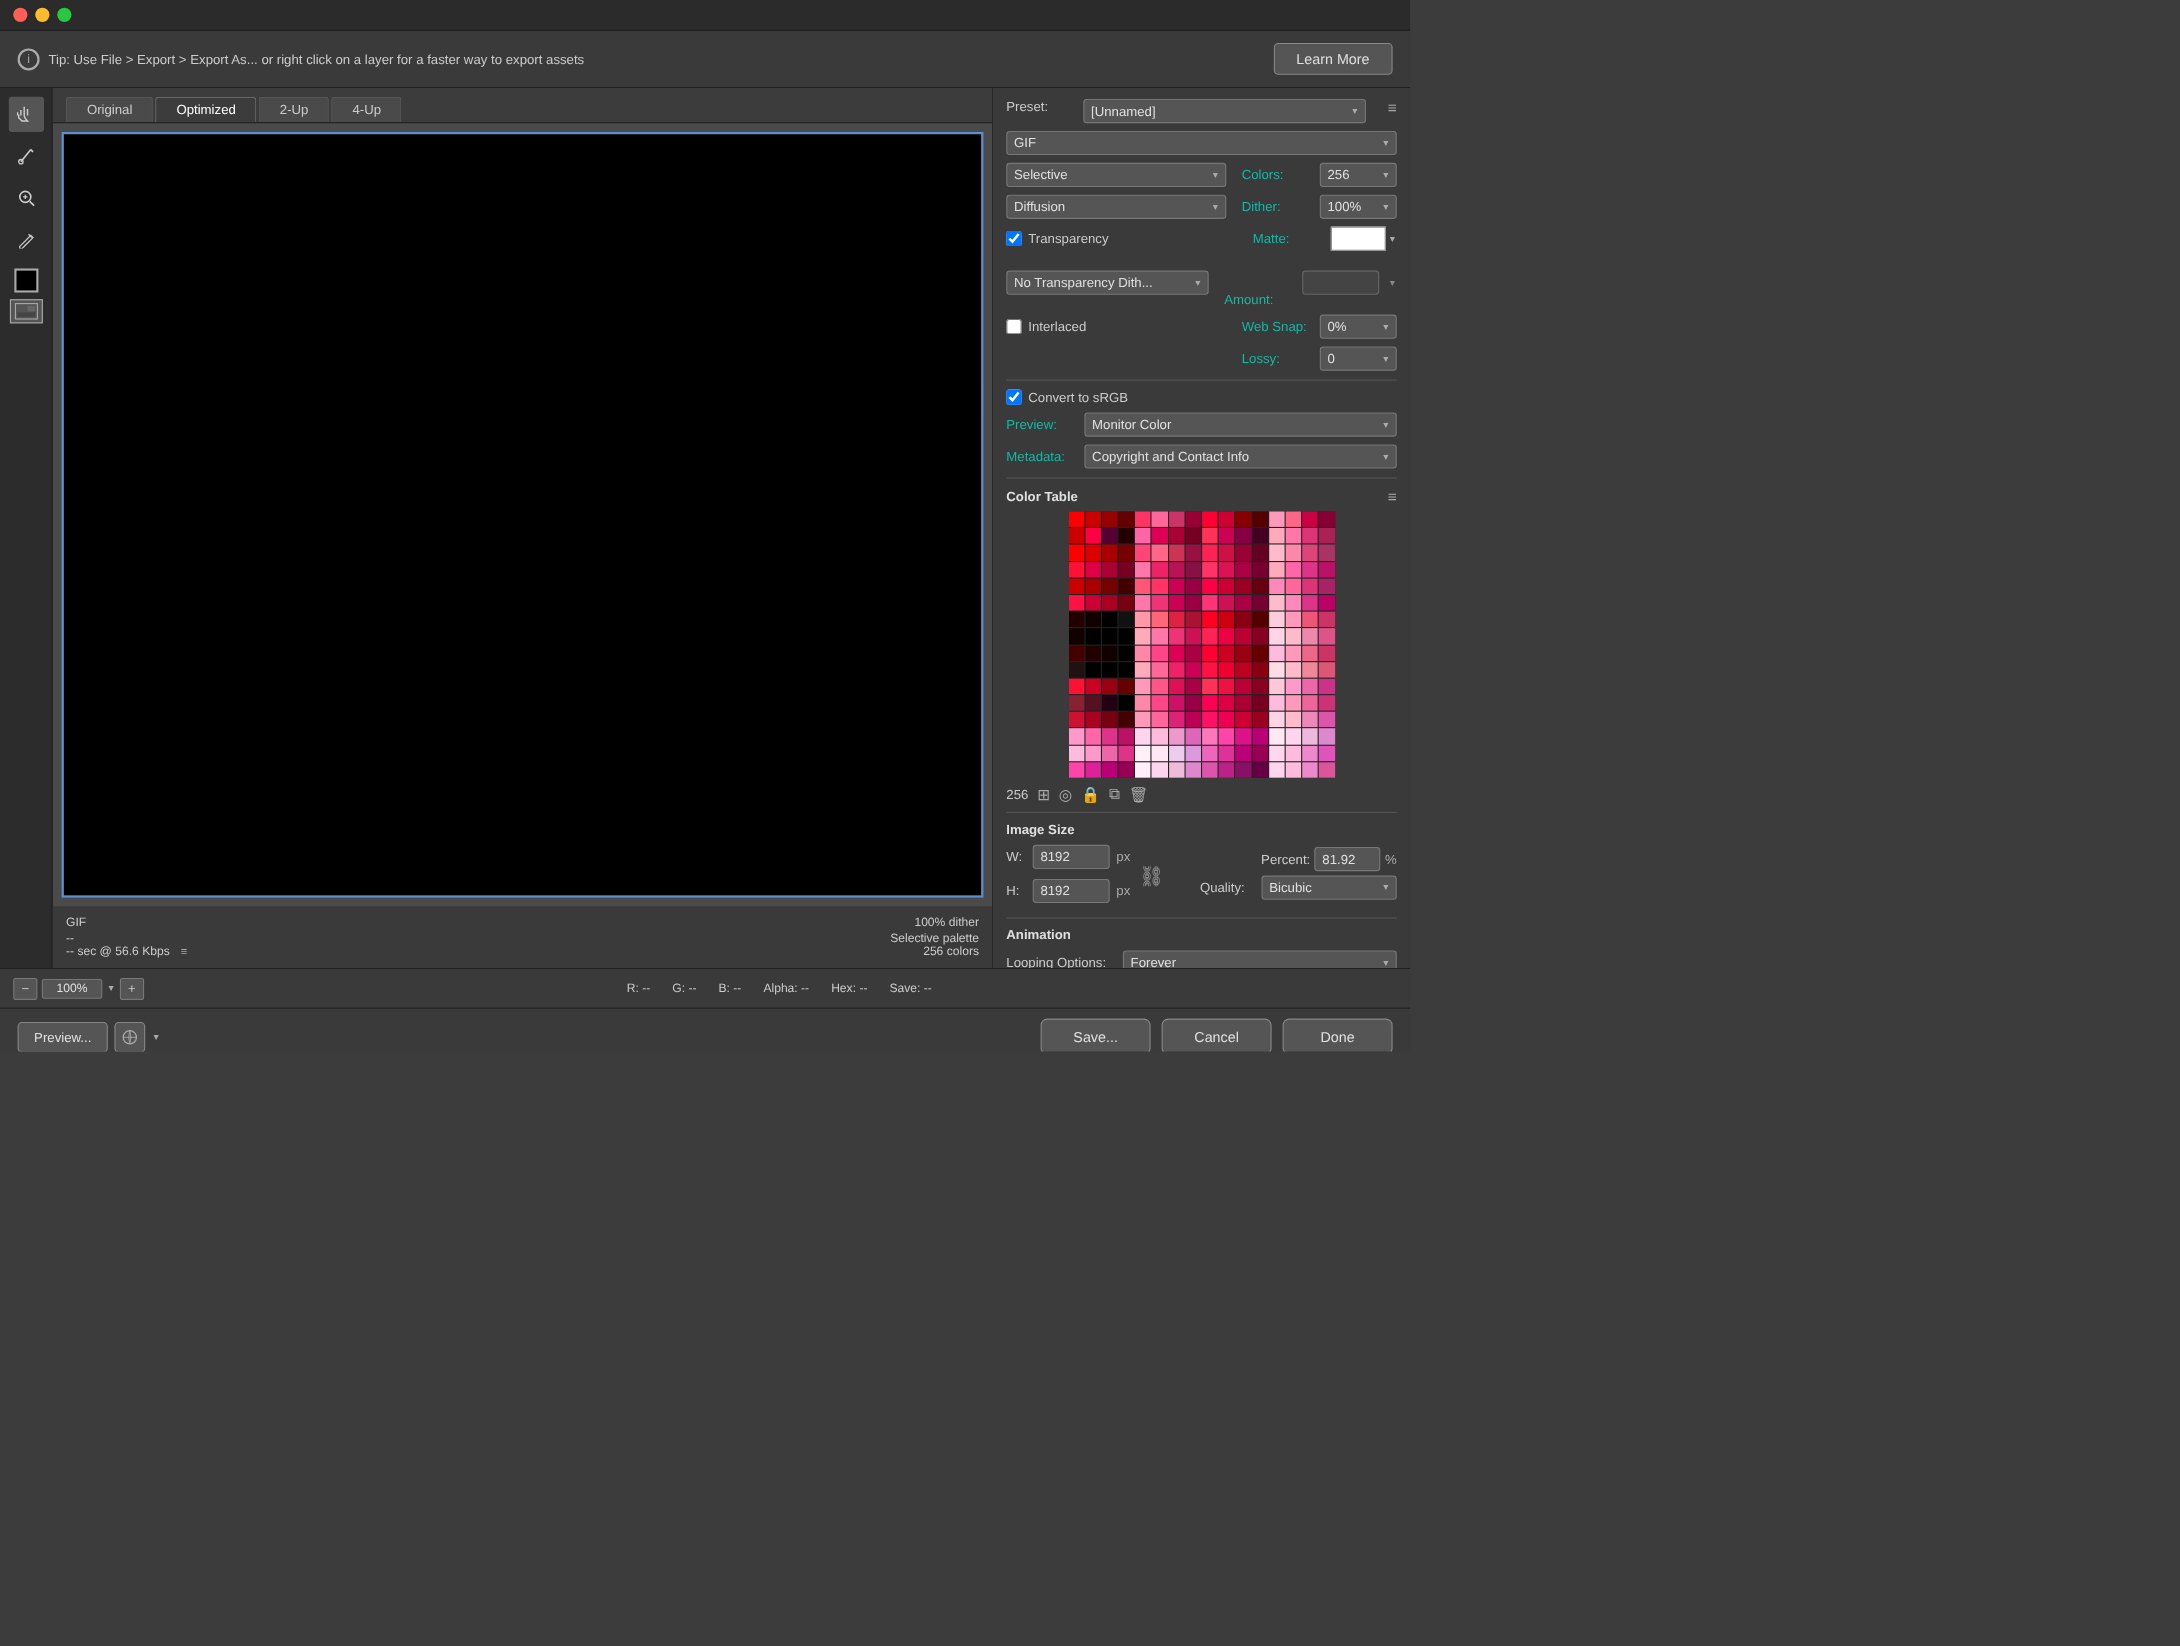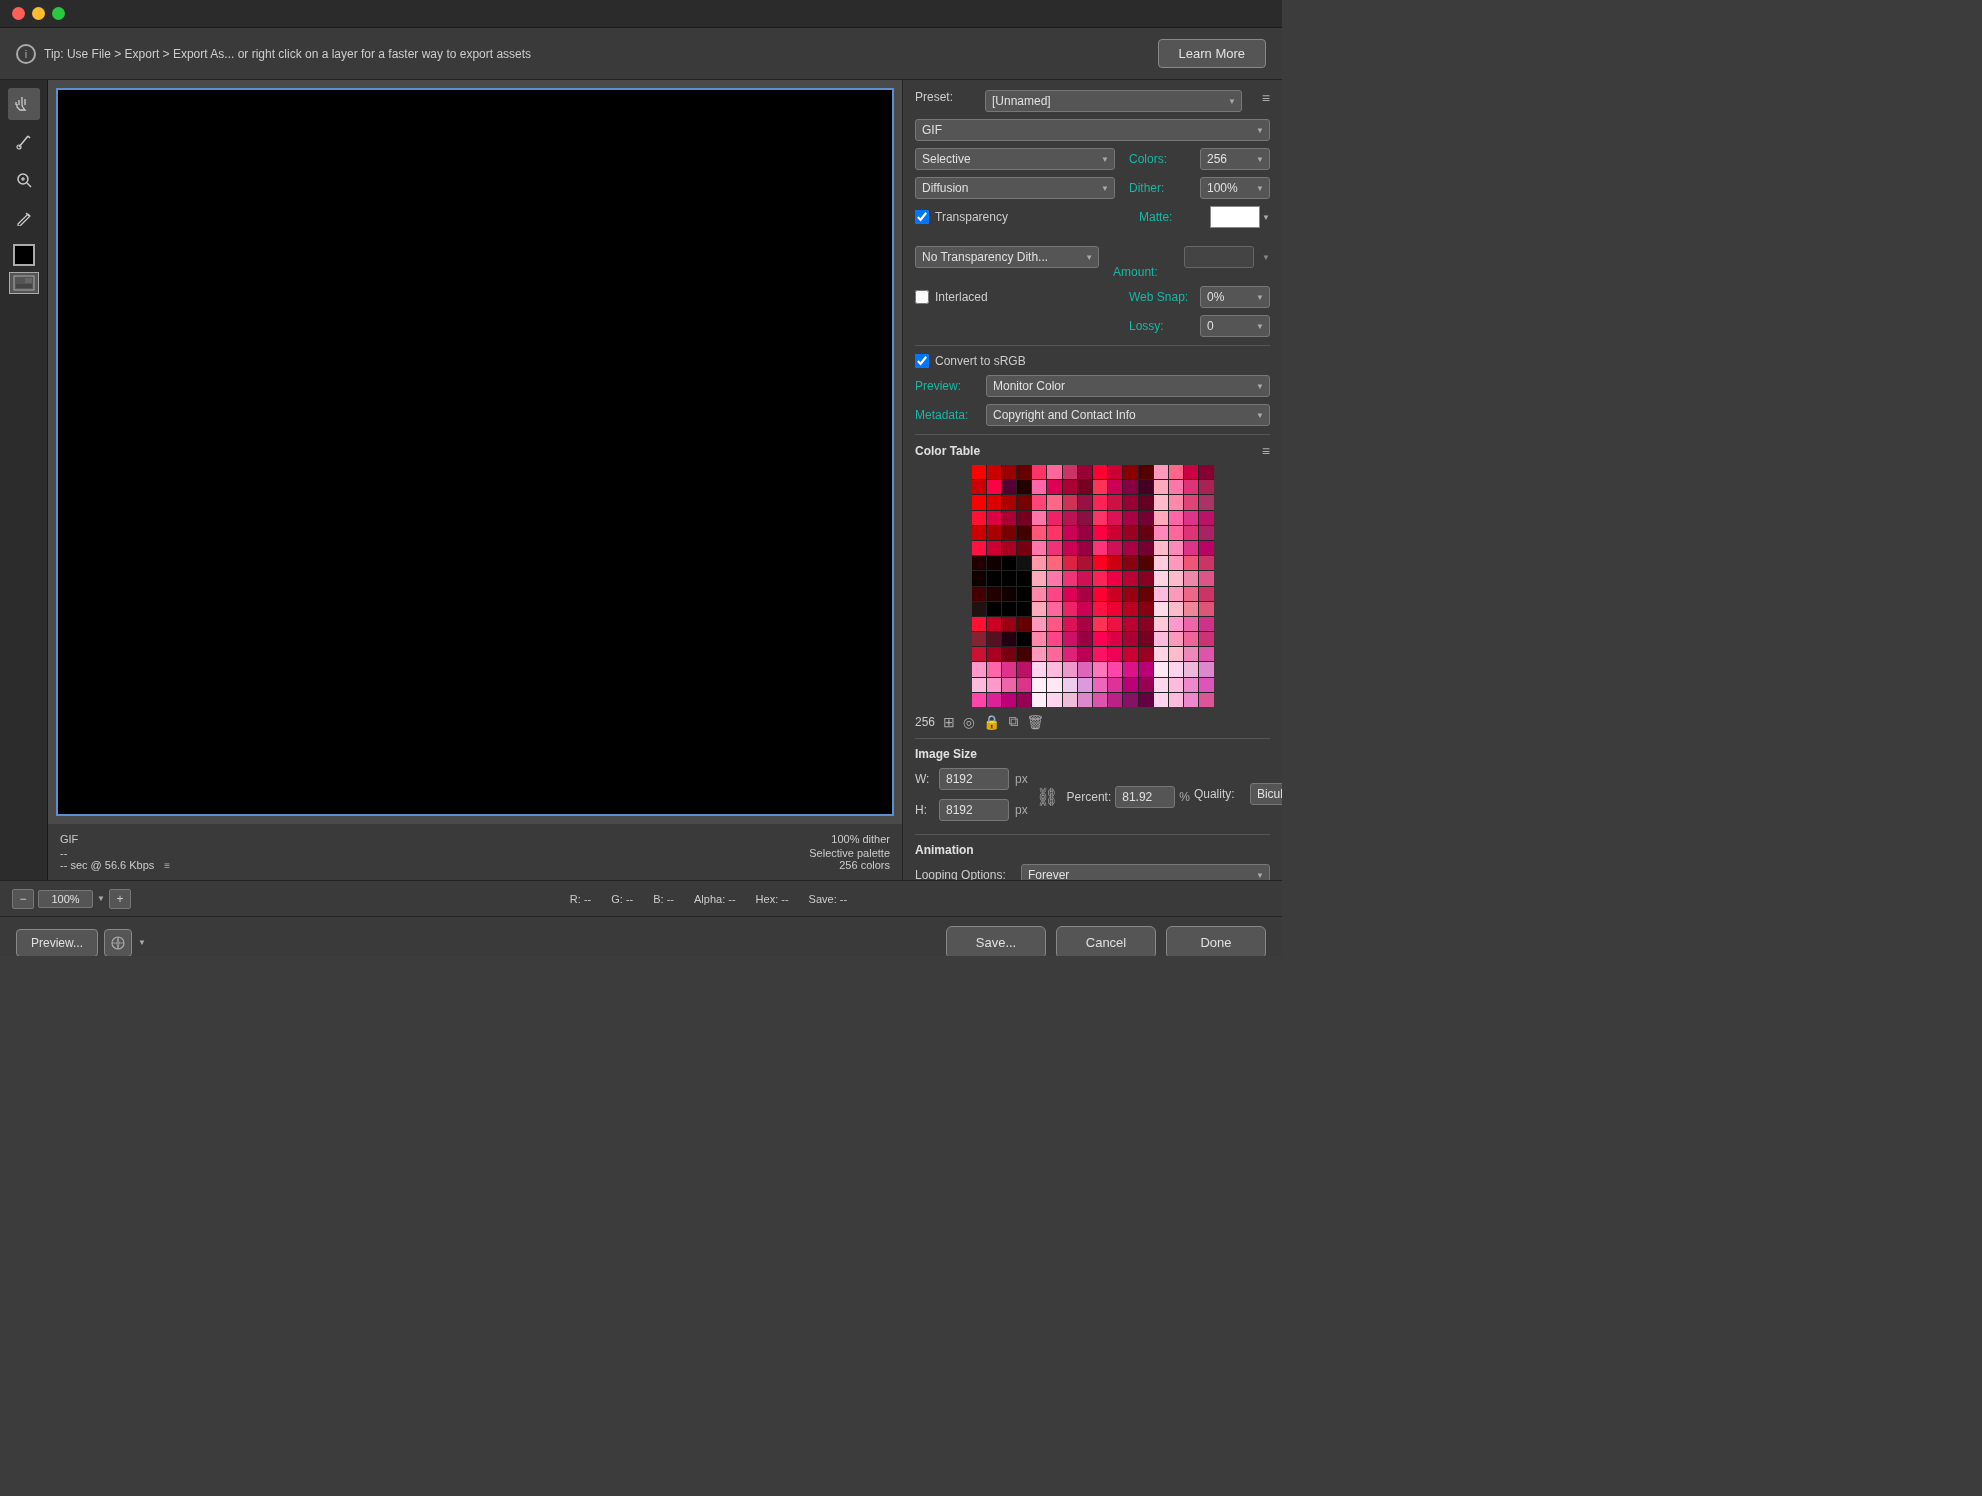--- a/index.html
+++ b/index.html
@@ -633,20 +633,26 @@
         <rect x="1" y="1" width="20" height="14" stroke="#aaa" stroke-width="1"></rect>
         <rect x="3" y="3" width="7" height="5" fill="#555"></rect>
         <rect x="12" y="3" width="7" height="5" fill="#666"></rect>
         <rect x="3" y="9" width="16" height="4" fill="#444"></rect>
       </svg>
     </div>
   </div>
 
   <div class="canvas-area">
 
+    <div class="view-tabs">
+      <div class="view-tab">Original</div>
+      <div class="view-tab active">Optimized</div>
+      <div class="view-tab">2-Up</div>
+      <div class="view-tab">4-Up</div>
+    </div>
 
     <div class="canvas-viewport">
       <div class="canvas-black"></div>
     </div>
 
     <div class="canvas-info">
       <div class="canvas-info-row1">
         <span class="info-left">GIF</span>
         <span class="info-right">100% dither</span>
       </div>
@@ -1080,21 +1086,21 @@
           <input class="size-input" type="text" value="8192" style="">
           <span class="size-unit">px</span>
         </div>
         <div class="size-row">
           <span class="size-label">H:</span>
           <input class="size-input" type="text" value="8192" style="">
           <span class="size-unit">px</span>
         </div>
       </div>
       <div style="font-size:18px;color:#aaa;">⛓</div>
-      <div style="display:flex;flex-direction:row;gap:4px;margin-left:auto;justify-content:center;">
+      <div style="display:flex;flex-direction:column;gap:4px;margin-left:auto;justify-content:center;">
         <div style="display:flex;align-items:center;gap:4px;">
           <span class="percent-label">Percent:</span>
           <input class="percent-input" type="text" value="81.92" style="">
           <span class="percent-symbol">%</span>
         </div>
         <div class="quality-row">
           <span class="quality-label">Quality:</span>
           <div class="select-wrapper">
             <select class="panel-select">
               <option>Bicubic</option>

